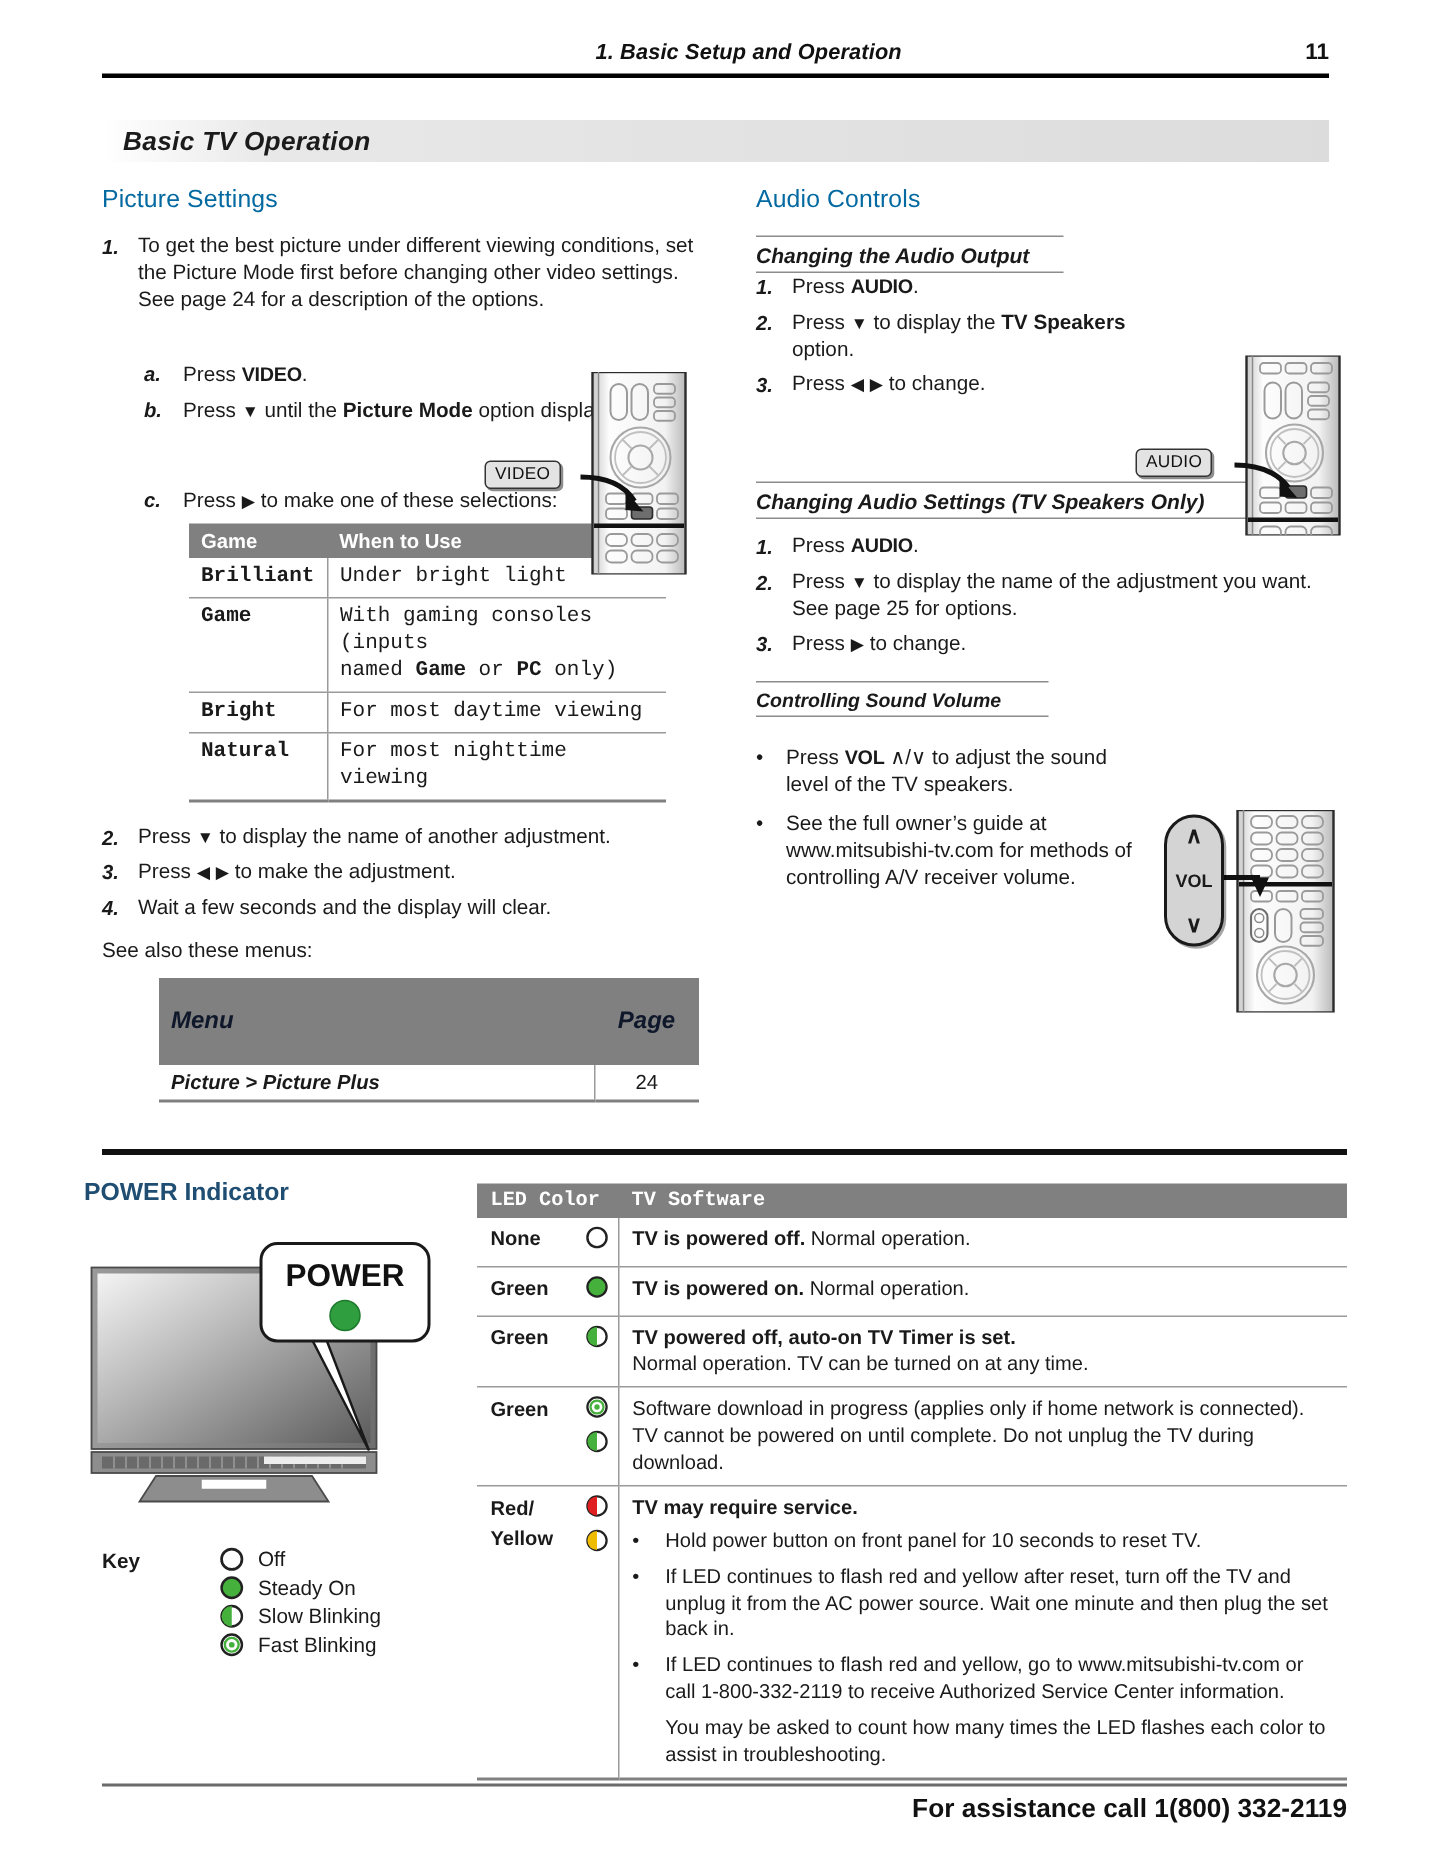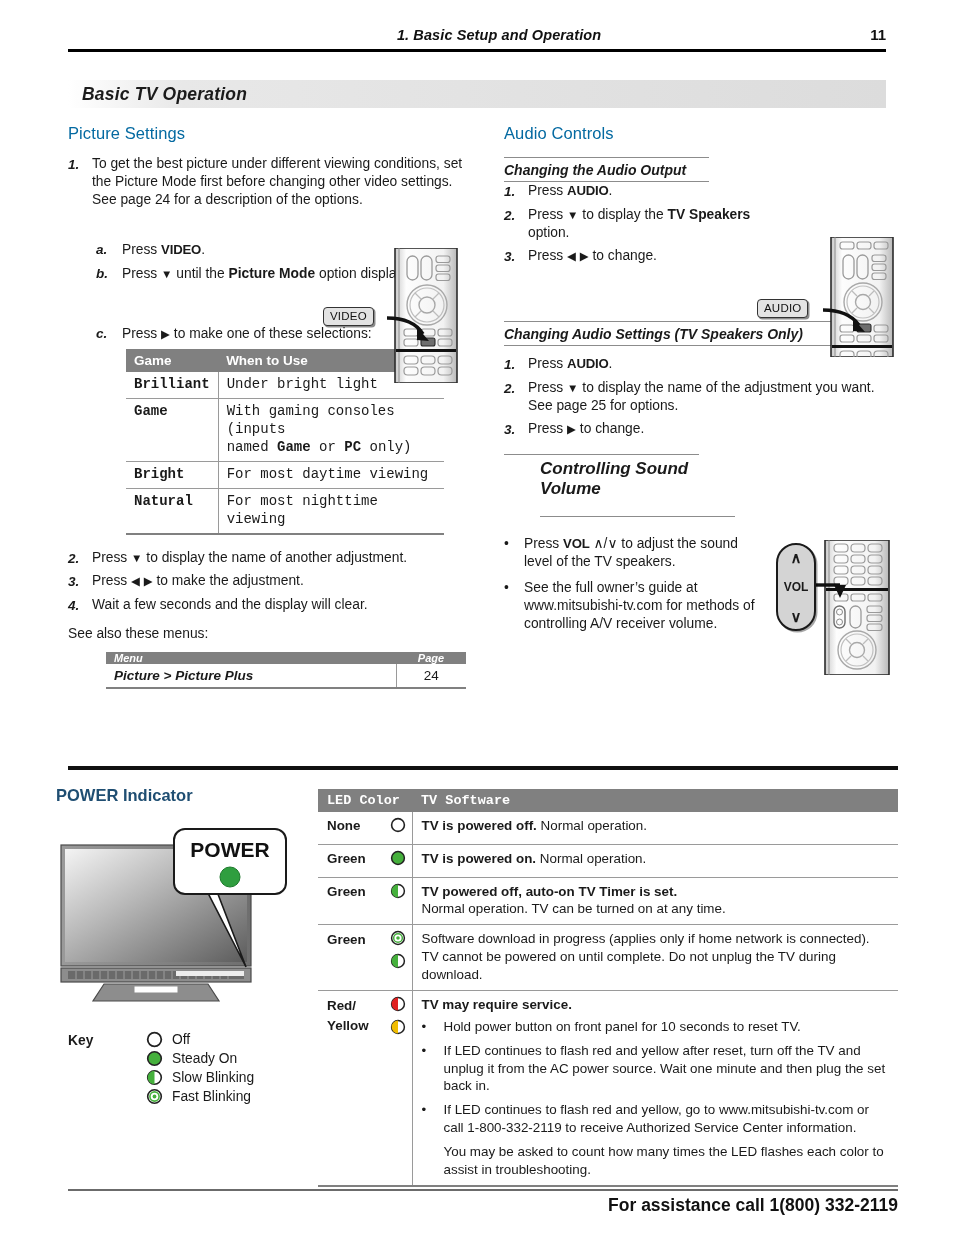--- a/index.html
+++ b/index.html
@@ -93,22 +93,22 @@
   .tbl-picture td {
     font-size: 14px; padding: 4px 8px; border-bottom: 1px solid #9a9a9a;
     vertical-align: top; line-height: 1.28; font-family: Liberation Mono, monospace;
   }
   .tbl-picture tr:last-child td { border-bottom: 2px solid #808080; }
   .tbl-picture td.name { font-weight: bold; border-right: 1px solid #9a9a9a; white-space: nowrap; }
   .tbl-picture th.name { width: 86px; }
 
   .tbl-menu { width: 360px; margin-left: 38px; margin-top: 5px; }
   .tbl-menu th {
-    background: #808080; color: #ffffff; font-size: 11px; font-weight: bold;
-    font-style: italic; text-align: left; padding: 0 8px;
+    background: #808080; color: #0f172a; font-size: 16px; font-weight: bold;
+    font-style: italic; text-align: left; padding: 20px 8px;
   }
   .tbl-menu th.pg { text-align: center; width: 70px; }
   .tbl-menu td {
     font-size: 13.5px; padding: 4px 8px; border-bottom: 1px solid #9a9a9a;
     font-weight: bold; font-style: italic;
   }
   .tbl-menu td.pg {
     text-align: center; border-left: 1px solid #9a9a9a;
     font-weight: normal; font-style: normal;
   }
@@ -339,21 +339,21 @@
       </li>
       <li>
         <span class="num">3.</span>
         <span class="txt"><span>Press </span><span class="arrow">▶</span><span> to change.</span></span>
       </li>
     </ul>
 
     <div style="height:10px"></div>
 
     <div style="width:195px;border-top:1.5px solid #8c8c8c;"></div>
-    <div style="font-size:17px;font-weight:bold;font-style:italic;padding:4px 0 17px 0;border-bottom:1.5px solid #8c8c8c;width:195px;margin-left:36px;">Controlling Sound Volume</div>
+    <div style="font-size:13px;font-weight:bold;font-style:italic;padding:4px 0 3px 0;border-bottom:1.5px solid #8c8c8c;width:195px;">Controlling Sound Volume</div>
 
     <div style="height:18px"></div>
 
     <ul class="bul" style="width:265px">
       <li>
         <span class="dot">•</span>
         <span class="t txt"><span>Press </span><span class="mono-b">VOL</span> <span>∧/∨</span><span> to adjust the sound level of the TV speakers.</span></span>
       </li>
       <li>
         <span class="dot">•</span>

